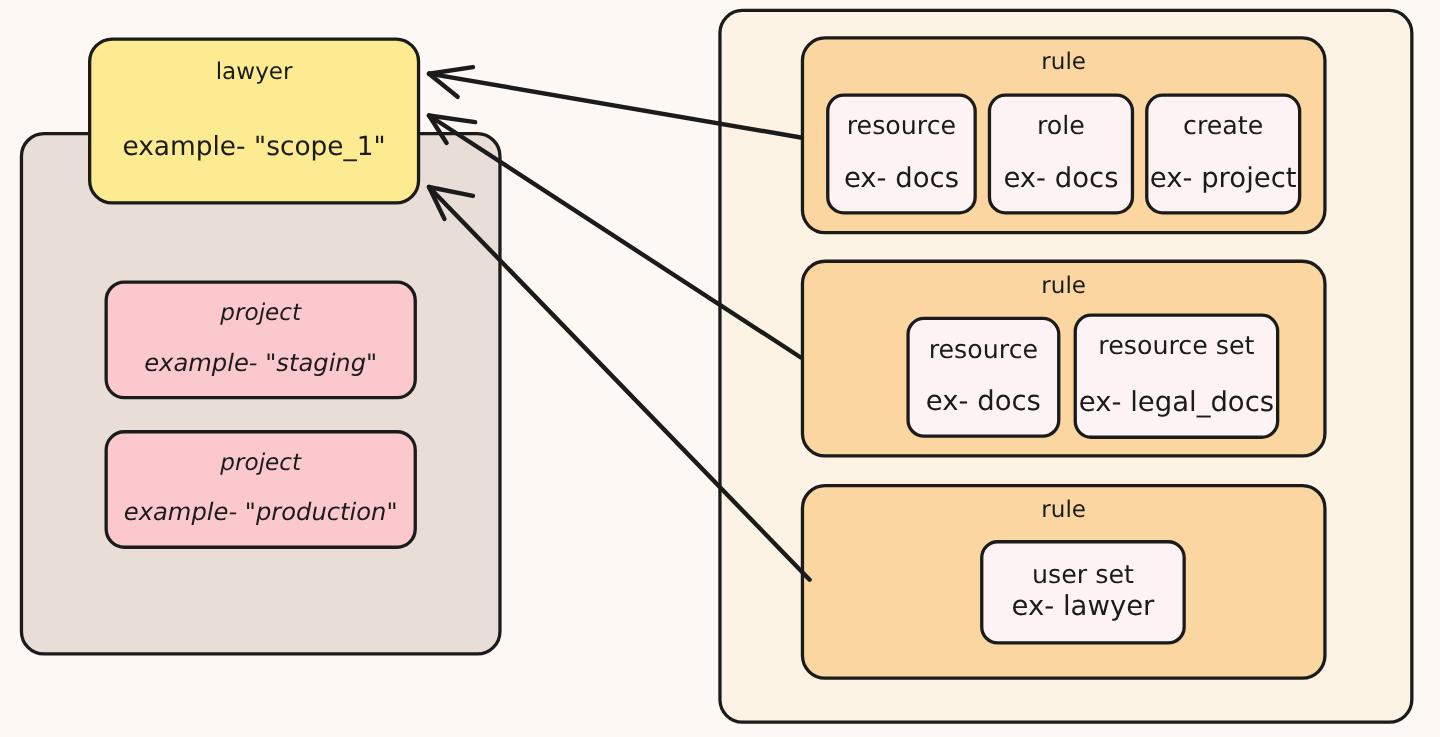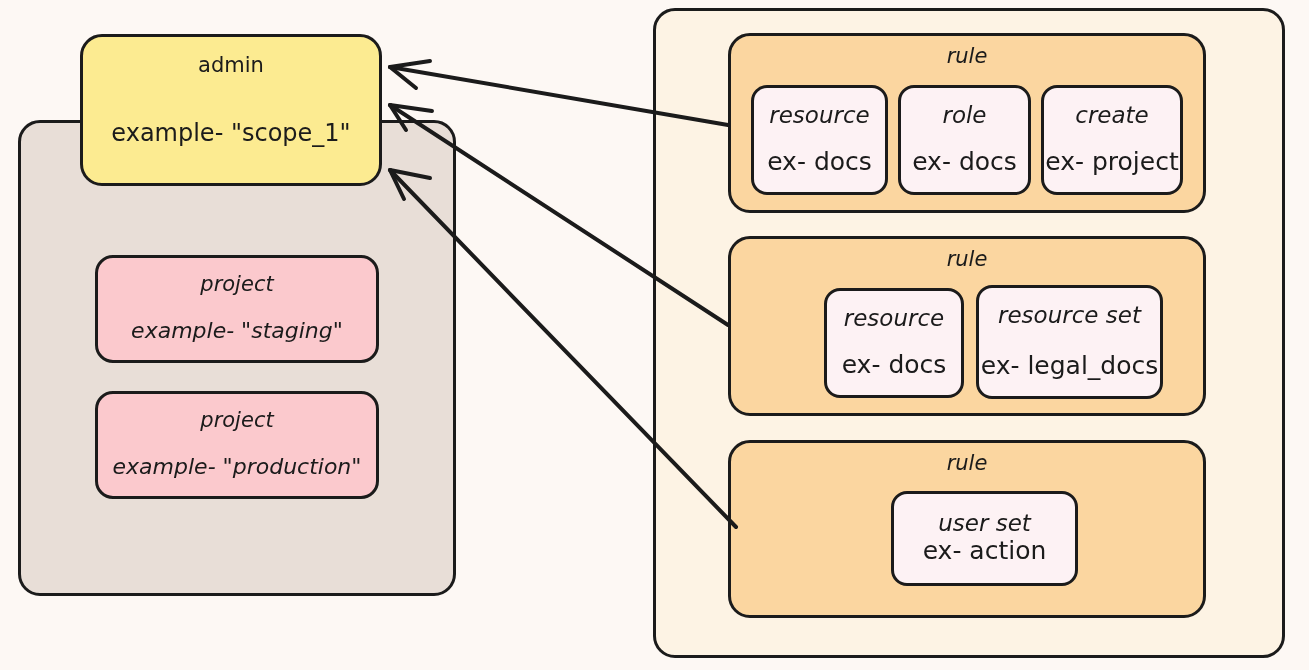--- a/index.html
+++ b/index.html
@@ -82,21 +82,21 @@
     margin-top: 42px;
     white-space: nowrap;
   }
   .project-box .title { margin-top: 14px; font-size: 21px; }
   .project-box .value {
     font-size: 22px;
     color: #1b1b1b;
     margin-top: 22px;
     white-space: nowrap;
   }
-  .rule-box .title { margin-top: 8px; font-size: 21px; font-style: italic; }
+  .rule-box .title { margin-top: 8px; font-size: 21px; }
   .card .title { margin-top: 14px; font-size: 23px; }
   .card .value {
     font-size: 25px;
     color: #1b1b1b;
     margin-bottom: 16px;
     white-space: nowrap;
   }
   #arrows {
     position: absolute;
     left: 0; top: 0;
@@ -114,21 +114,21 @@
 </head>
 <body>
 
 <div id="canvas">
 
   <div class="box panel-right"></div>
 
   <div class="box panel-left"></div>
 
   <div class="box scope-box">
-    <div class="title">admin</div>
+    <div class="title">lawyer</div>
     <div class="value">example- "scope_1"</div>
   </div>
 
   <div class="box project-box project-1">
     <div class="title">project</div>
     <div class="value">example- "staging"</div>
   </div>
   <div class="box project-box project-2">
     <div class="title">project</div>
     <div class="value">example- "production"</div>
@@ -159,21 +159,21 @@
     <div class="card" style="left:245px; top:46px; width:187px; height:114px;">
       <div class="title">resource set</div>
       <div class="value">ex- legal_docs</div>
     </div>
   </div>
 
   <div class="box rule-box rule-3">
     <div class="title">rule</div>
     <div class="card" style="left:160px; top:48px; width:187px; height:95px;justify-content:center;">
       <div class="title">user set</div>
-      <div class="value">ex- action</div>
+      <div class="value">ex- lawyer</div>
     </div>
   </div>
 
   <svg id="arrows">
     <g>
       <line x1="728" y1="125" x2="390" y2="67"></line>
       <line x1="390" y1="67" x2="430" y2="61"></line>
       <line x1="390" y1="67" x2="416" y2="88"></line>
     </g>
     <g>

